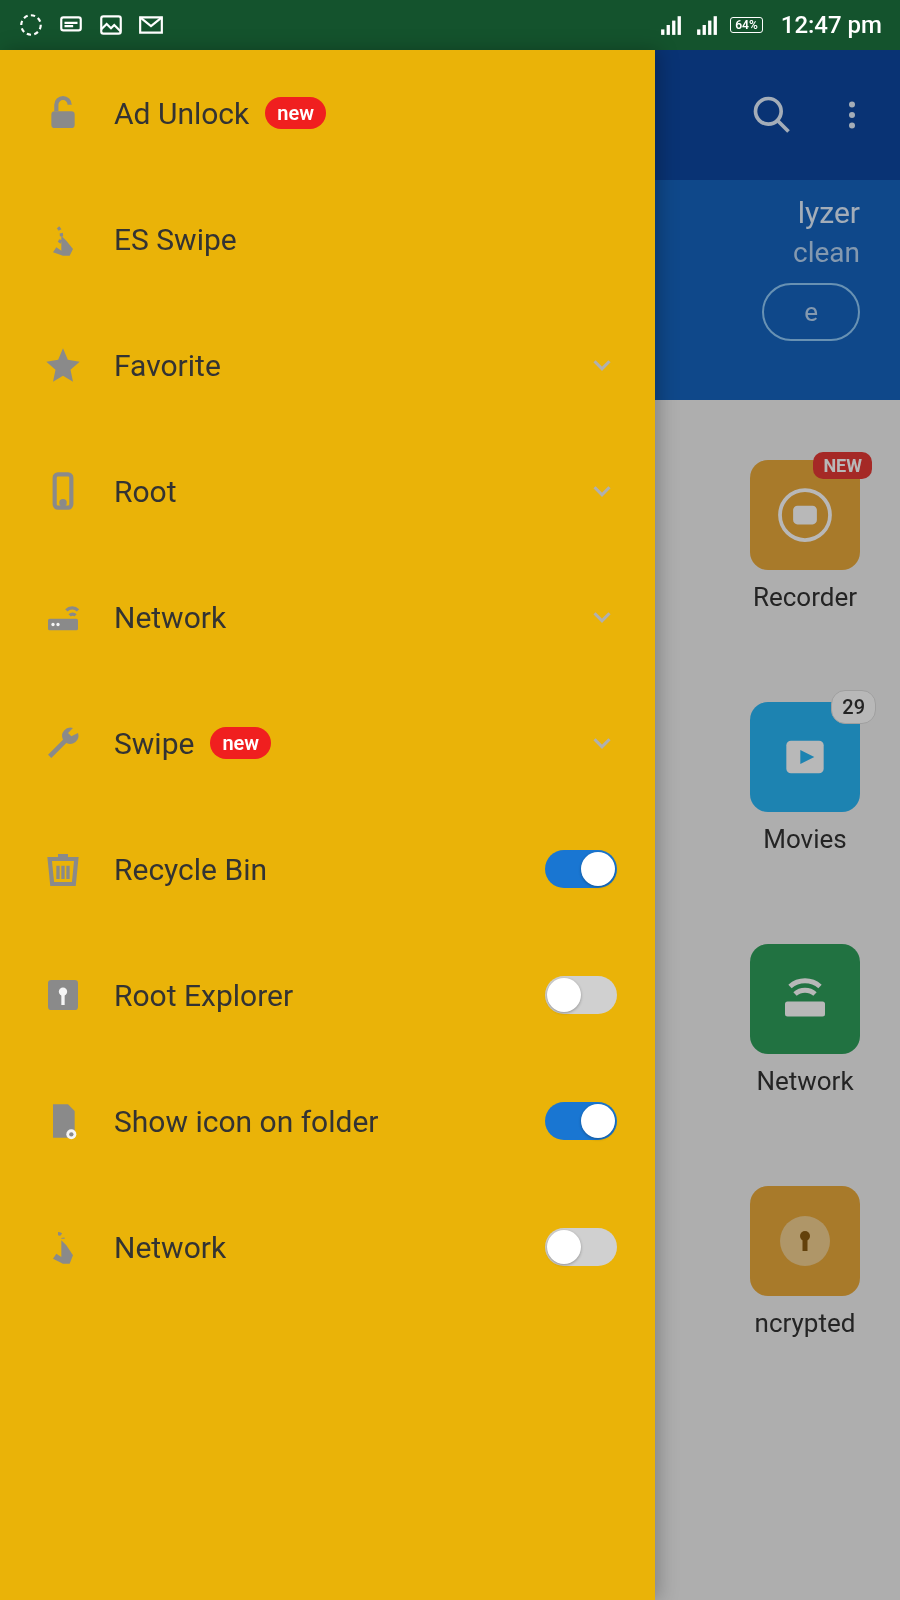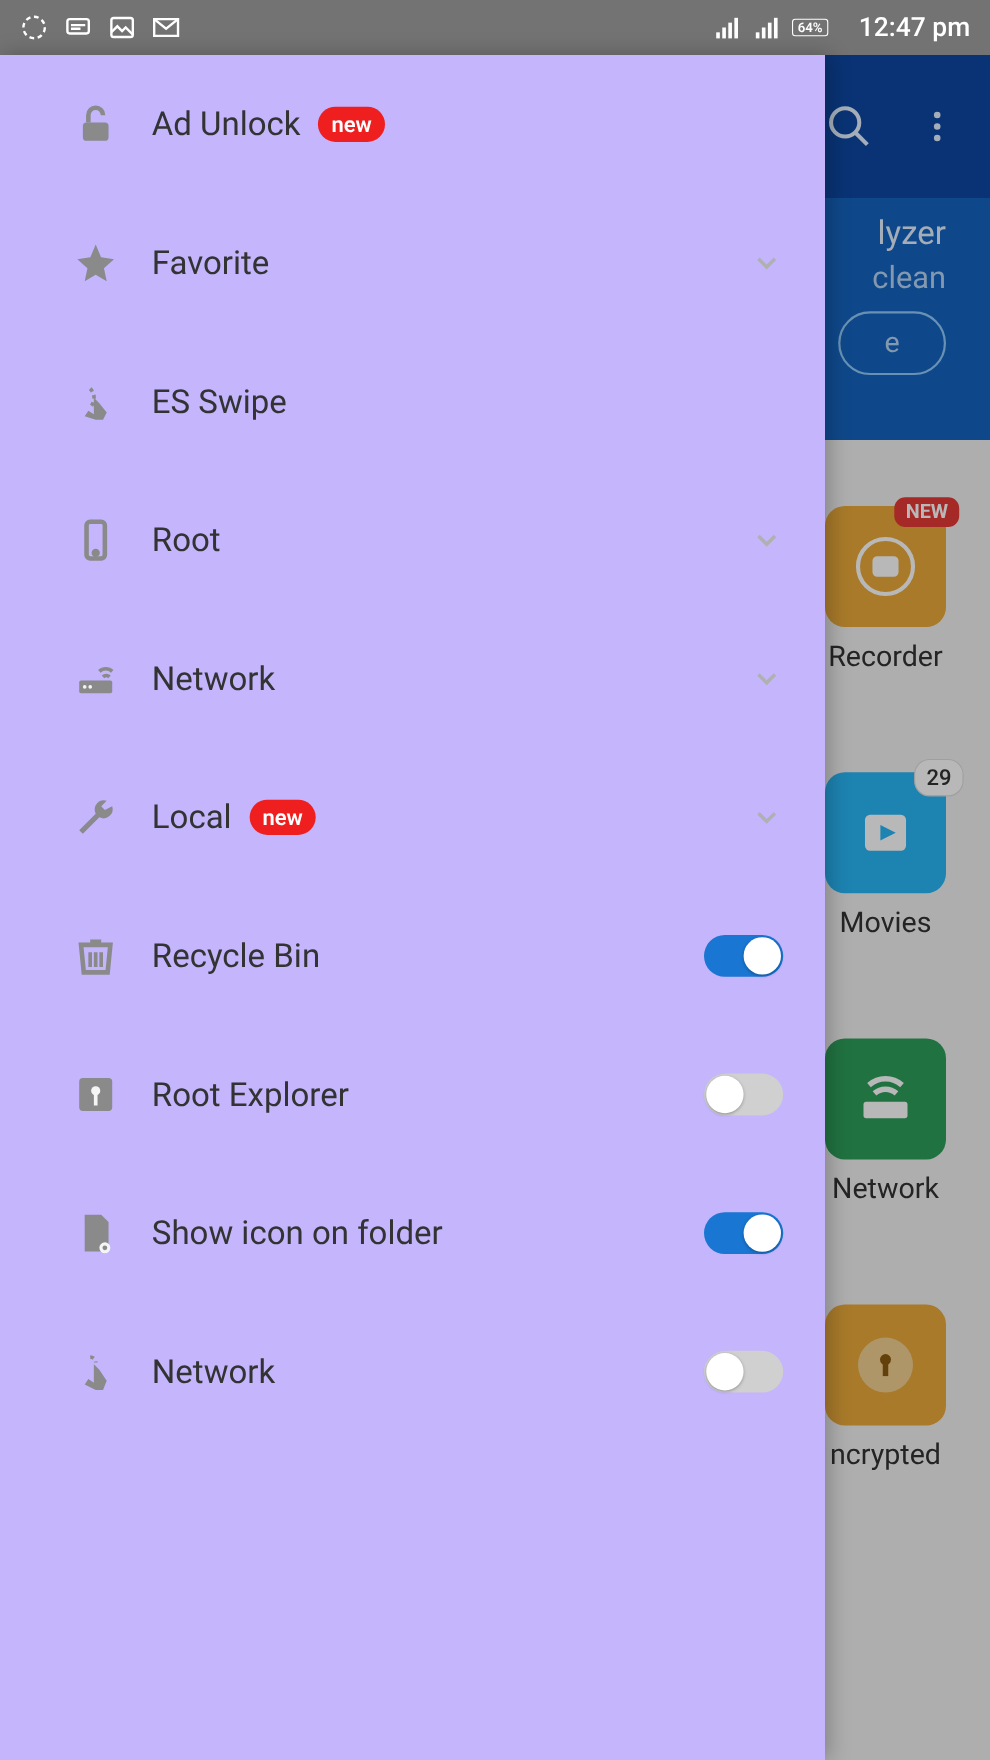--- a/index.html
+++ b/index.html
@@ -7,35 +7,35 @@
       width: 900px;
       height: 1600px;
       font-family: -apple-system, Roboto, "Helvetica Neue", Arial, sans-serif;
       background: #f5f5f5;
       overflow: hidden;
       position: relative;
     }
     
     .status-bar {
       height: 50px;
-      background: #737373;
+      background: #14532d;
       color: #fff;
       display: flex;
       align-items: center;
       padding: 0 18px;
       font-size: 20px;
     }
     .status-left { display: flex; gap: 14px; align-items: center; }
     .status-right { margin-left: auto; display: flex; gap: 10px; align-items: center; }
     .sicon { width: 26px; height: 26px; display: inline-flex; align-items: center; justify-content: center; }
     .battery-box {
       border: 1.5px solid #fff; border-radius: 3px; padding: 1px 4px;
       font-size: 12px; font-weight: 600; line-height: 1;
     }
-    .clock { font-size: 24px; font-weight: 500; margin-left: 18px; }
+    .clock { font-size: 24px; font-weight: 500; margin-left: 8px; }
 
     
     .bg-content {
       position: absolute; top: 50px; left: 0; right: 0; bottom: 0;
       background: linear-gradient(#0d47a1 0px, #0d47a1 130px, #1565c0 130px, #1565c0 350px, #f2f2f2 350px);
     }
     .bg-header {
       height: 130px; display: flex; align-items: center; justify-content: flex-end;
       padding-right: 30px; gap: 40px; color: #fff;
     }
@@ -55,22 +55,22 @@
     .bg-tile .badge-count {
       position:absolute; top:-12px; right:-16px; background:#fff; color:#333;
       font-size:20px; font-weight:500; padding:4px 10px; border-radius:14px;
       border:1px solid #ddd;
     }
     .bg-label { font-size: 26px; color: #333; }
     .scrim { position:absolute; inset:0; background: rgba(0,0,0,0.28); }
 
     
     .drawer {
-      position: absolute; top: 50px; left: 0; bottom: 0; width: 750px;
-      background: #c4b5fd; box-shadow: 4px 0 18px rgba(0,0,0,.25); padding-left: 24px;
+      position: absolute; top: 50px; left: 0; bottom: 0; width: 655px;
+      background: #eab308; box-shadow: 4px 0 18px rgba(0,0,0,.25);
     }
     .row {
       display: flex; align-items: center; height: 126px; padding: 0 38px 0 42px;
     }
     .row .icon { width: 42px; height: 42px; display:flex; align-items:center; justify-content:center; margin-right: 30px; color:#8a8a8a; flex-shrink: 0;}
     .row .label { font-size: 30px; color:#333; flex-shrink: 0;}
     .row .spacer { flex:1; }
     .badge-new-pill {
       background:#f01f1f; color:#fff; font-size:20px; font-weight:600;
       padding: 4px 12px; border-radius: 16px; margin-left: 16px;
@@ -216,41 +216,41 @@
         </svg>
     </span>
     <span class="label">Ad Unlock</span>
     <span class="badge-new-pill">new</span>
     <span class="spacer"></span>
   </div>
 
   <div class="row">
     <span class="icon">
       <svg viewBox="0 0 24 24" width="40" height="40" fill="#8a8a8a">
+          <path d="M9 5a7 7 0 0 1 0 10" fill="none" stroke="#8a8a8a" stroke-width="2" stroke-dasharray="2 2"></path>
+          <path d="M11 10v9l-3-2-2 3 6 2h4l2-4-4-5z"></path>
+        </svg>
+    </span>
+    <span class="label">ES Swipe</span>
+    <span class="spacer"></span>
+  </div>
+
+  <div class="row">
+    <span class="icon">
+      <svg viewBox="0 0 24 24" width="40" height="40" fill="#8a8a8a">
           <path d="M12 2l2.9 6.9L22 10l-5.5 4.9L18 22l-6-3.5L6 22l1.5-7.1L2 10l7.1-1.1z"></path>
         </svg>
     </span>
     <span class="label">Favorite</span>
     <span class="spacer"></span>
     <span class="chevron">
       <svg viewBox="0 0 24 24" width="30" height="30" fill="none" stroke="#b0b0b0" stroke-width="2.5">
           <path d="M6 9l6 6 6-6"></path>
         </svg>
     </span>
-  </div>
-
-  <div class="row">
-    <span class="icon">
-      <svg viewBox="0 0 24 24" width="40" height="40" fill="#8a8a8a">
-          <path d="M9 5a7 7 0 0 1 0 10" fill="none" stroke="#8a8a8a" stroke-width="2" stroke-dasharray="2 2"></path>
-          <path d="M11 10v9l-3-2-2 3 6 2h4l2-4-4-5z"></path>
-        </svg>
-    </span>
-    <span class="label">ES Swipe</span>
-    <span class="spacer"></span>
   </div>
 
   <div class="row">
     <span class="icon">
       <svg viewBox="0 0 24 24" width="40" height="40" fill="none" stroke="#8a8a8a" stroke-width="2.5">
           <rect x="7" y="2" width="10" height="20" rx="2"></rect>
           <circle cx="12" cy="19" r="1" fill="#8a8a8a"></circle>
         </svg>
     </span>
     <span class="label">Root</span>
@@ -280,21 +280,21 @@
         </svg>
     </span>
   </div>
 
   <div class="row">
     <span class="icon">
       <svg viewBox="0 0 24 24" width="40" height="40" fill="#8a8a8a">
           <path d="M21 6a5 5 0 0 1-7 6L5 21l-2-2 9-9a5 5 0 0 1 6-7l-3 3 2 2z"></path>
         </svg>
     </span>
-    <span class="label">Local</span>
+    <span class="label">Swipe</span>
     <span class="badge-new-pill">new</span>
     <span class="spacer"></span>
     <span class="chevron">
       <svg viewBox="0 0 24 24" width="30" height="30" fill="none" stroke="#b0b0b0" stroke-width="2.5">
           <path d="M6 9l6 6 6-6"></path>
         </svg>
     </span>
   </div>
 
   <div class="row">

